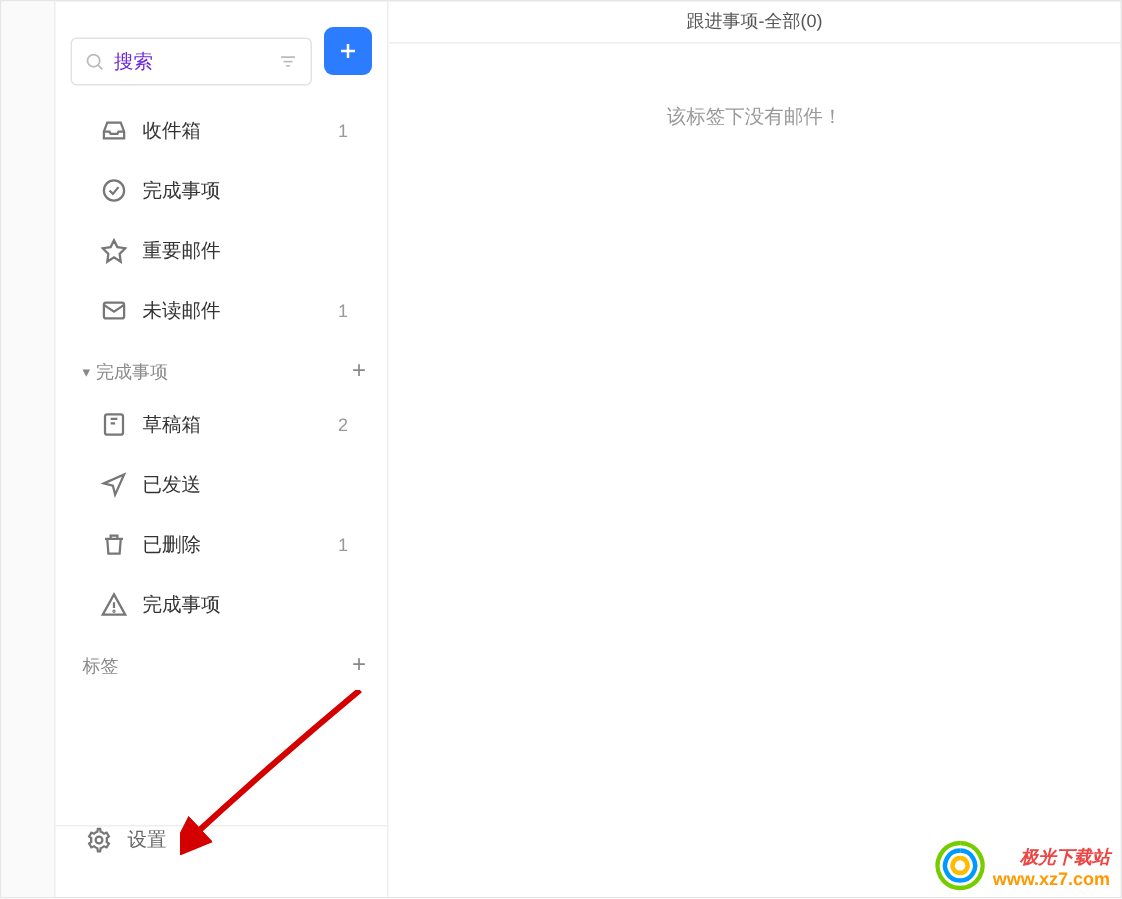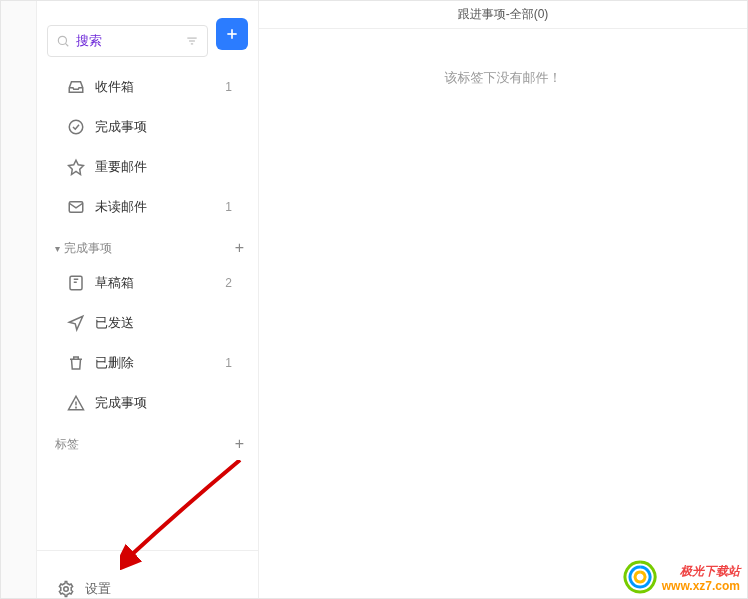--- a/index.html
+++ b/index.html
@@ -77,21 +77,21 @@
     cursor:pointer;
     color:#333;
   }
   .nav-item .icon { width:18px; height:18px; margin-right:10px; color:#666; display:flex; align-items:center; justify-content:center;}
   .nav-item.active { background:#f0f0f0; font-weight:600; color:#222;}
   .nav-item .count { margin-left:auto; color:#999; font-size:12px; }
   .spacer { flex:1; }
   .settings-row {
     height: 48px;
     border-top:1px solid #eee;
-    display:flex; align-items:flex-end;
+    display:flex; align-items:flex-start;
     padding:0 20px;
     color:#666;
     gap:10px;
   }
   .main {
     flex:1;
     display:flex;
     flex-direction:column;
   }
   .main-header {

